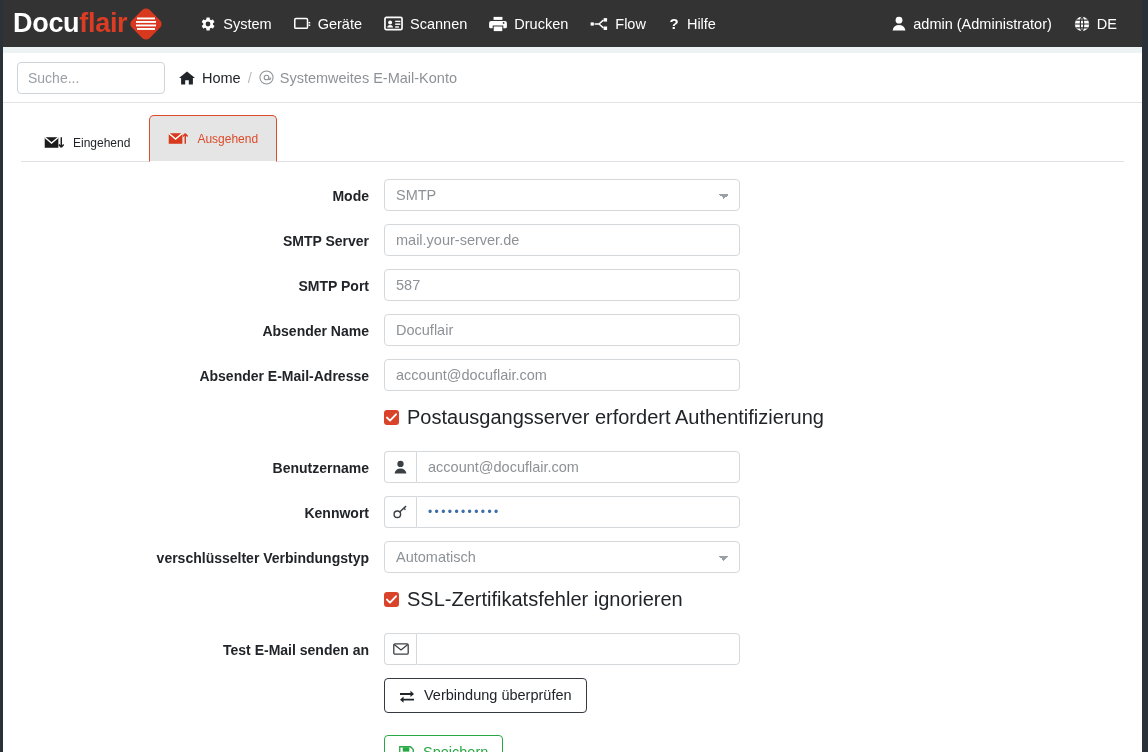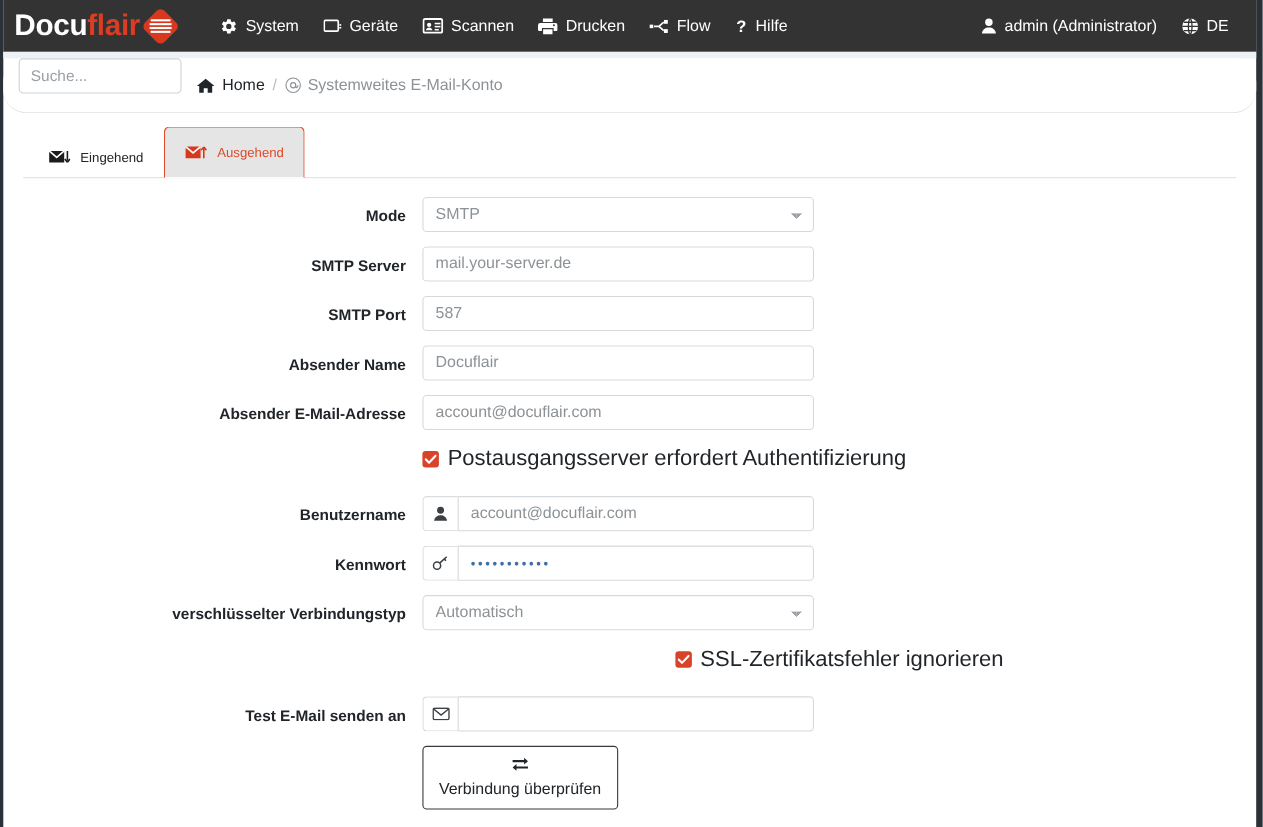--- a/index.html
+++ b/index.html
@@ -68,23 +68,23 @@
     display: flex; align-items: center;
     gap: 0px;
   }
 
   
   .subheader {
     height: 50px;
     background: #ffffff;
     border-bottom: 1px solid #e3e3e3;
     display: flex;
+    align-items: center;
     padding-left: 14px;
     gap: 14px;
-    border-radius: 21px;
   }
   .topstrip {
     height: 6px;
     background: #edf2f5;
   }
   .search-input {
     width: 148px;
     height: 32px;
     border: 1px solid #ced4da;
     border-radius: 4px;
@@ -268,21 +268,20 @@
     border-radius: 4px;
     font-size: 14.5px;
     cursor: pointer;
     background: #ffffff;
     font-family: "Liberation Sans", sans-serif;
     line-height: 1.2;
   }
   .btn-dark {
     border: 1px solid #343a40;
     color: #212529;
-    flex-direction: column;
   }
   .btn-green {
     border: 1px solid #28a745;
     color: #28a745;
   }
   .save-row { margin-top: 22px; }
 </style>
 </head>
 <body>
 
@@ -542,21 +541,21 @@
 
     <div class="form-row">
       <div class="form-label">verschlüsselter Verbindungstyp</div>
       <div class="form-control-wrap">
         <select class="fc">
           <option>Automatisch</option>
         </select>
       </div>
     </div>
 
-    <div class="check-row" style="margin-top:9px;margin-bottom:22px;justify-content:center;">
+    <div class="check-row" style="margin-top:9px;margin-bottom:22px;">
       <div class="check-spacer"></div>
       <div class="check-body">
         <span class="cbox">
           <svg width="11" height="9" viewBox="0 0 11 9" aria-hidden="true">
             <path d="M1 4.6 4 7.6 10 1.3" fill="none" stroke="#ffffff" stroke-width="1.9" stroke-linecap="round" stroke-linejoin="round"></path>
           </svg>
         </span>
         <span class="check-label">SSL-Zertifikatsfehler ignorieren</span>
       </div>
     </div>

